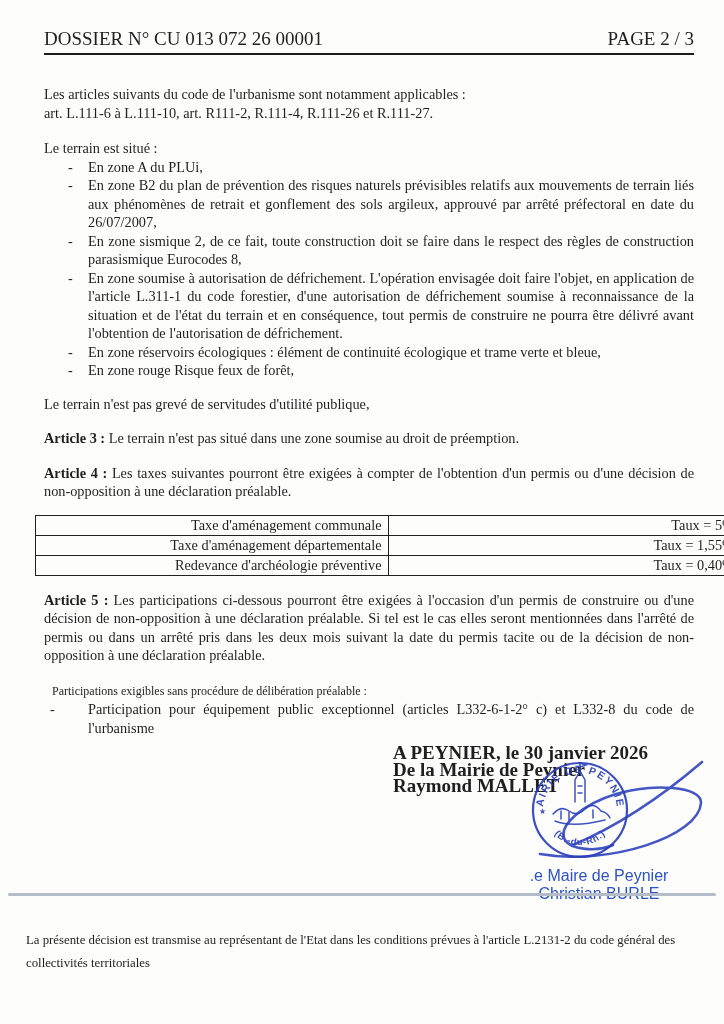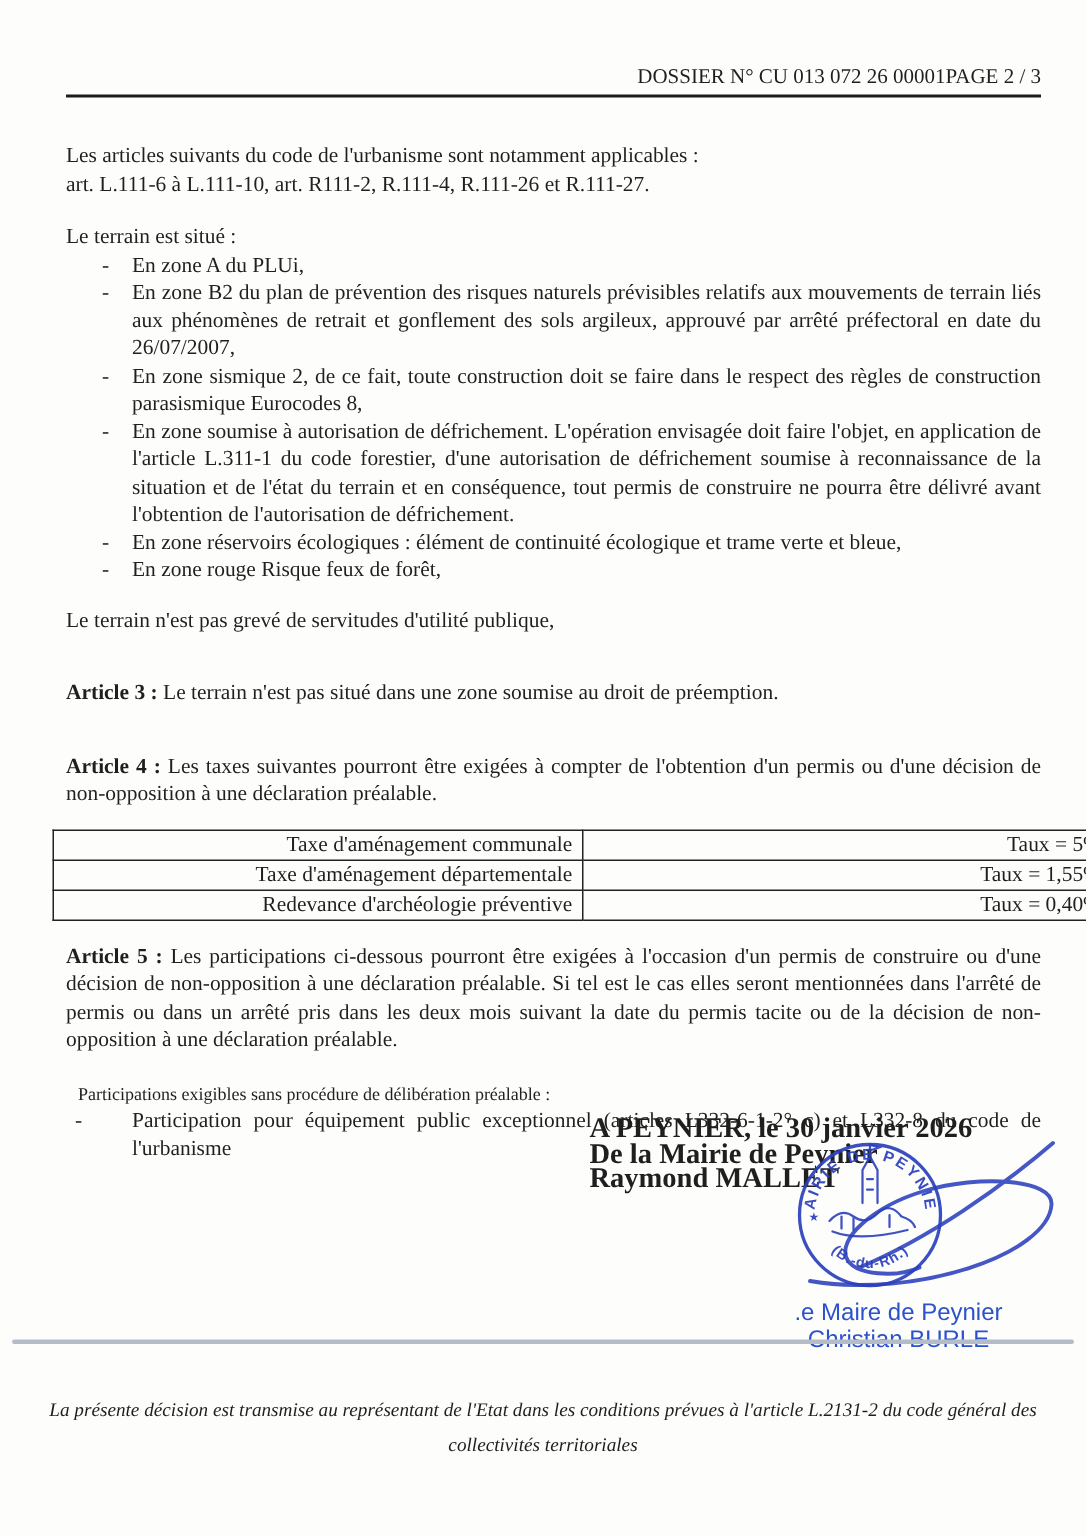--- a/index.html
+++ b/index.html
@@ -5,32 +5,32 @@
   html,body{margin:0;padding:0;}
   body{
     width:724px;height:1024px;background:#fdfdfc;overflow:hidden;
     font-family:"Liberation Serif","DejaVu Serif",serif;
     color:#1f1f1f;position:relative;
     -webkit-font-smoothing:antialiased;
   }
   .content{position:relative;margin:0 30px 0 44px;width:650px;}
 
   
-  .hdr{display:flex;justify-content:flex-end;align-items:flex-end;
-       padding-top:44px;padding-bottom:3px;border-bottom:2px solid #1c1c1c;
-       font-size:14px;}
+  .hdr{display:flex;justify-content:space-between;align-items:flex-end;
+       padding-top:28px;padding-bottom:3px;border-bottom:2px solid #1c1c1c;
+       font-size:19px;}
   
   .intro{margin-top:30px;font-size:14.3px;line-height:18.5px;}
   .loc-label{margin-top:17px;font-size:14.3px;line-height:18.5px;}
   .zones{margin-top:0;}
   .zone-item{position:relative;padding-left:44px;font-size:14.3px;line-height:18.5px;
              text-align:justify;}
   .zone-item::before{content:"-";position:absolute;left:24px;top:0;}
   .servitude{margin-top:15px;font-size:14.3px;line-height:18.5px;}
-  .article{margin-top:30px;font-size:14.3px;line-height:18.5px;text-align:justify;}
+  .article{margin-top:16px;font-size:14.3px;line-height:18.5px;text-align:justify;}
   .article .lbl{font-weight:bold;}
   .art4{}
   .art5{margin-top:15px;}
   
   table.tax{border-collapse:collapse;margin-top:10px;margin-left:-9px;width:706px;
             font-size:14.3px;text-align:right;}
   table.tax td{border:1px solid #222;padding:1px 6px;height:17px;}
   table.tax td.rate{width:50%;}
   
   .partic-intro{margin-top:17px;padding-left:8px;font-size:12px;line-height:18.5px;}
@@ -40,22 +40,22 @@
   
   .sig-block{position:absolute;left:393px;top:745px;font-weight:bold;
              font-size:19px;line-height:16.5px;}
   
   .signer{position:absolute;left:494px;top:867px;width:210px;text-align:center;
           font-family:"Liberation Sans","DejaVu Sans",sans-serif;
           font-size:16px;line-height:18px;}
   
   .divider{position:absolute;left:8px;top:893px;width:708px;height:3px;border-radius:2px;}
   
-  .footnote{position:absolute;left:26px;top:929px;width:672px;text-align:center;
-            font-style:italic;font-size:12.8px;line-height:23px;}
+  .footnote{position:absolute;left:26px;top:929px;width:672px;text-align:left;
+            font-size:12.8px;line-height:23px;}
   .stamp-svg{position:absolute;left:495px;top:748px;}
 </style>
 </head>
 <body>
 
 <div class="content">
 
   <div class="hdr">
     <span>DOSSIER N° CU 013 072 26 00001</span>
     <span>PAGE 2 / 3</span>

